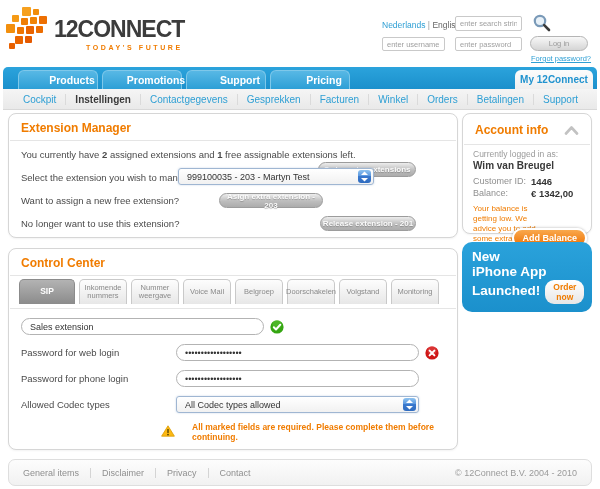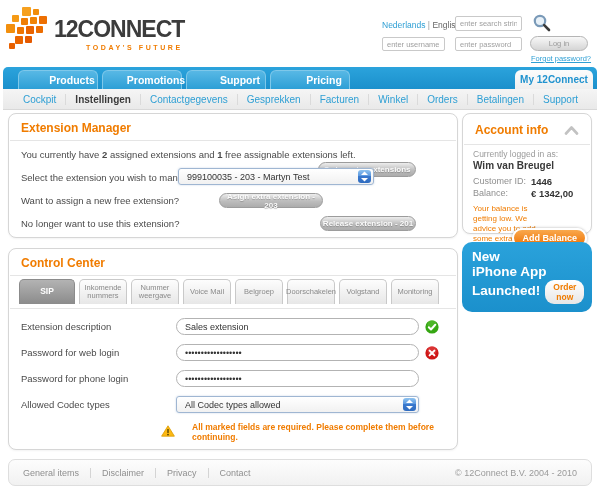--- a/index.html
+++ b/index.html
@@ -283,21 +283,20 @@
       <div class="cc-tab">Voice Mail</div>
       <div class="cc-tab">Belgroep</div>
       <div class="cc-tab">Doorschakelen</div>
       <div class="cc-tab">Volgstand</div>
       <div class="cc-tab">Monitoring</div>
     </div>
     <div class="divider"></div>
 
     <div class="cc-form">
       <div class="form-row">
-        <span class="form-label">Extension description</span>
         <input class="text-input" type="text" value="Sales extension" style="">
         <span class="status">
           <svg width="14" height="14" viewBox="0 0 14 14">
             <circle cx="7" cy="7" r="6.6" fill="#35a612"></circle>
             <circle cx="7" cy="4.6" r="4.6" fill="#5fc23a" opacity="0.55"></circle>
             <path d="M3.8 7.3 L6 9.5 L10.3 4.7" stroke="#fff" stroke-width="2" fill="none" stroke-linecap="round" stroke-linejoin="round"></path>
           </svg>
         </span>
       </div>
 

